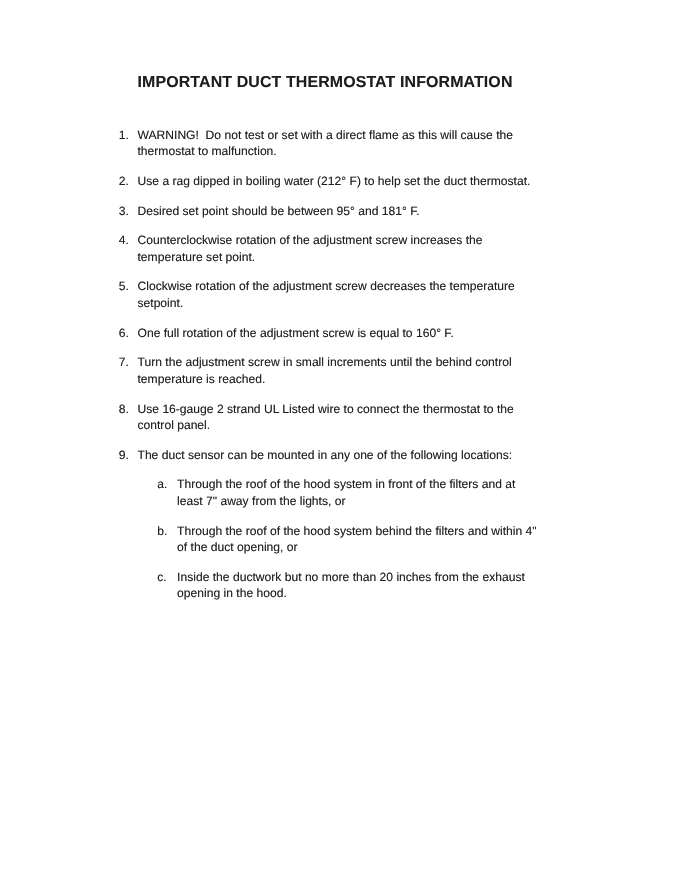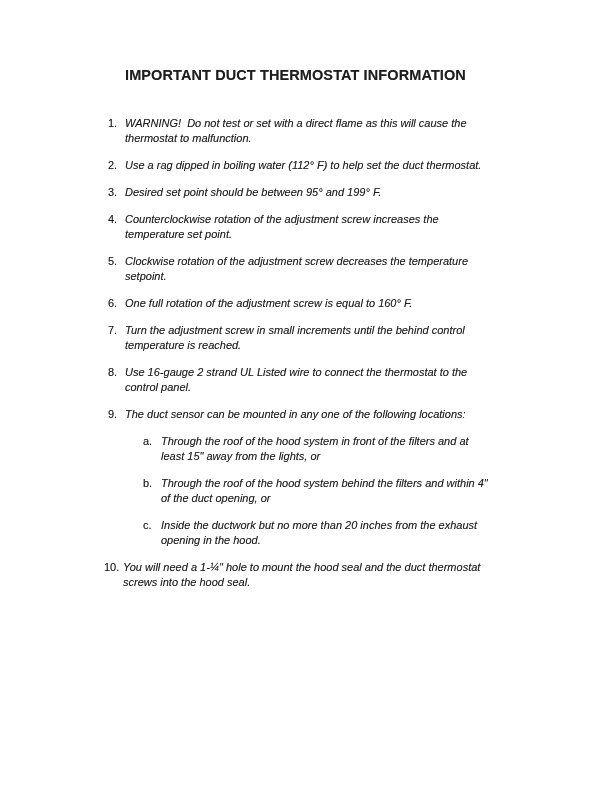--- a/index.html
+++ b/index.html
@@ -41,21 +41,20 @@
   .num {
     flex: 0 0 17px;
   }
   .item-10 .num {
     flex-basis: 19px;
     margin-left: -4px;
   }
   .txt {
     flex: 1;
     white-space: pre-wrap;
-    font-style: italic;
   }
   .sublist {
     margin-left: 35px;
   }
   .sublist .num {
     flex: 0 0 18px;
   }
 </style>
 </head>
 <body>
@@ -66,26 +65,26 @@
     <h1 class="doc-title">IMPORTANT DUCT THERMOSTAT INFORMATION</h1>
 
     <div class="item">
       <span class="num">1.</span>
       <span class="txt">WARNING!  Do not test or set with a direct flame as this will cause the
 thermostat to malfunction.</span>
     </div>
 
     <div class="item">
       <span class="num">2.</span>
-      <span class="txt">Use a rag dipped in boiling water (112° F) to help set the duct thermostat.</span>
+      <span class="txt">Use a rag dipped in boiling water (212° F) to help set the duct thermostat.</span>
     </div>
 
     <div class="item">
       <span class="num">3.</span>
-      <span class="txt">Desired set point should be between 95° and 199° F.</span>
+      <span class="txt">Desired set point should be between 95° and 181° F.</span>
     </div>
 
     <div class="item">
       <span class="num">4.</span>
       <span class="txt">Counterclockwise rotation of the adjustment screw increases the
 temperature set point.</span>
     </div>
 
     <div class="item">
       <span class="num">5.</span>
@@ -112,34 +111,29 @@
 
     <div class="item">
       <span class="num">9.</span>
       <span class="txt">The duct sensor can be mounted in any one of the following locations:</span>
     </div>
 
     <div class="sublist">
       <div class="item">
         <span class="num">a.</span>
         <span class="txt">Through the roof of the hood system in front of the filters and at
-least 15" away from the lights, or</span>
+least 7" away from the lights, or</span>
       </div>
       <div class="item">
         <span class="num">b.</span>
         <span class="txt">Through the roof of the hood system behind the filters and within 4"
 of the duct opening, or</span>
       </div>
       <div class="item">
         <span class="num">c.</span>
         <span class="txt">Inside the ductwork but no more than 20 inches from the exhaust
 opening in the hood.</span>
       </div>
     </div>
 
-    <div class="item item-10">
-      <span class="num">10.</span>
-      <span class="txt">You will need a 1-¼" hole to mount the hood seal and the duct thermostat
-screws into the hood seal.</span>
-    </div>
 
   </div>
 </div>
 
 </body></html>

